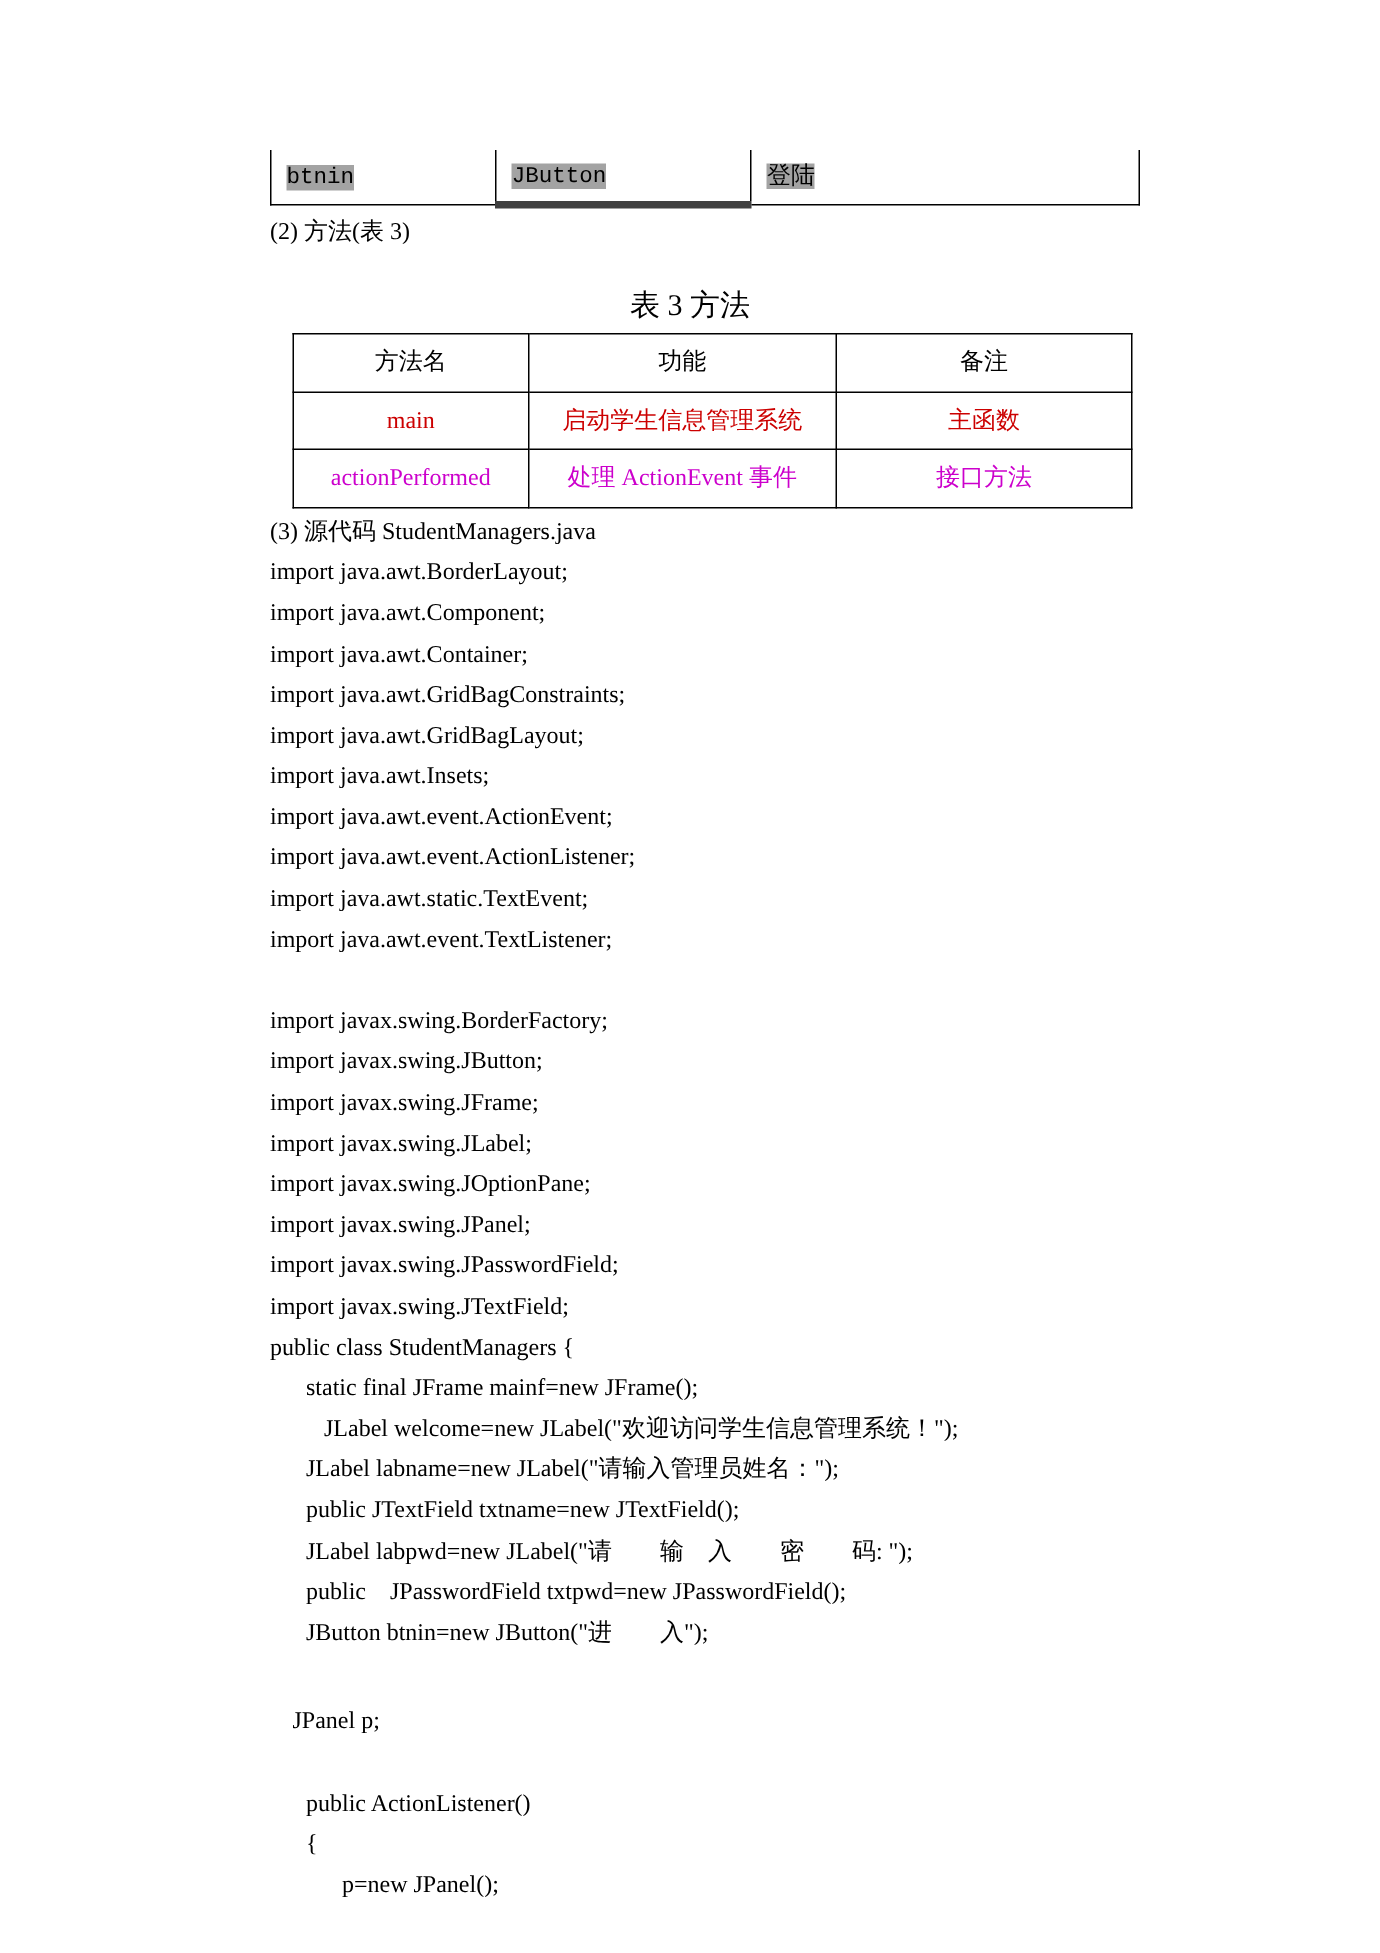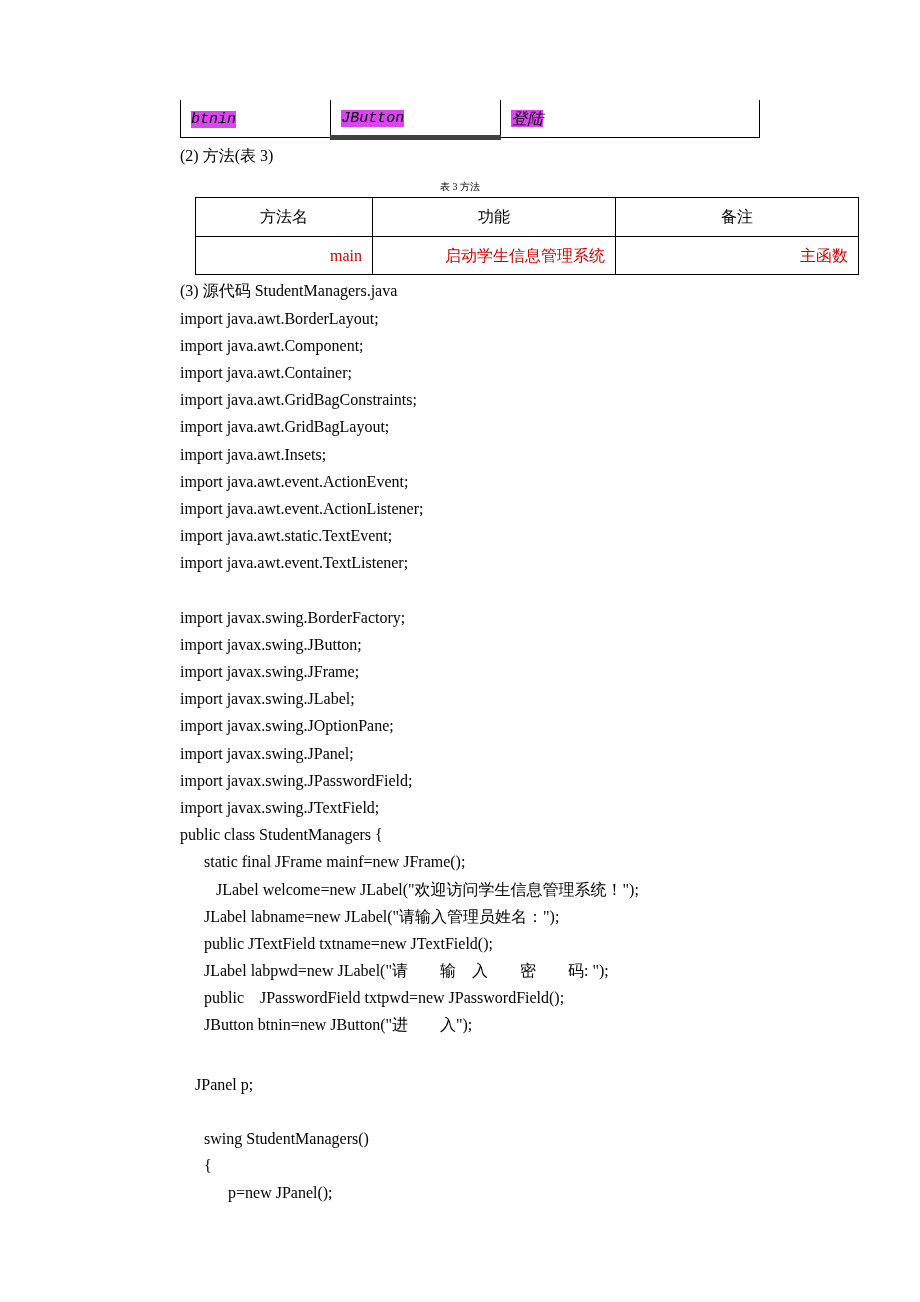--- a/index.html
+++ b/index.html
@@ -28,35 +28,35 @@
       width: 130px;
     }
     table.top-table td.col2 {
       width: 150px;
     }
     table.top-table td.col3 {
       width: 240px;
     }
     .red { color: #c00; }
     .blue { color: #06c; }
-    .yellow-bg { background: #d946ef; font-style: italic; }
+    .yellow-bg { background: #a3a3a3; }
     .mono { font-family: "Courier New", monospace; font-size: 15px; }
     .caption {
       text-align: center;
       margin-bottom: 2px;
-      font-size: 10px;
+      font-size: 20px;
     }
     table.method-table {
-      width: 664px;
+      width: 560px;
       margin-left: 15px;
     }
     table.method-table th, table.method-table td {
       border: 1px solid #000;
       padding: 6px 10px;
-      text-align: right;
+      text-align: center;
       font-weight: normal;
     }
     table.method-table th {
       text-align: center;
     }
     table.method-table .col-a { width: 140px; }
     table.method-table .col-b { width: 200px; }
     table.method-table .col-c { width: 200px; }
     .para {
       margin: 0;
@@ -97,20 +97,25 @@
       <tr>
     <th class="col-a">方法名</th>
     <th class="col-b">功能</th>
     <th class="col-c">备注</th>
   </tr>
   <tr>
     <td class="red">main</td>
     <td class="red">启动学生信息管理系统</td>
     <td class="red">主函数</td>
   </tr>
+  <tr>
+    <td class="magenta">actionPerformed</td>
+    <td class="magenta">处理 ActionEvent 事件</td>
+    <td class="magenta">接口方法</td>
+  </tr>
 </tbody>
   </table>
 
 <p class="para">(3)  源代码  StudentManagers.java</p>
 <p class="para">import java.awt.BorderLayout;</p>
 <p class="para">import java.awt.Component;</p>
 <p class="para">import java.awt.Container;</p>
 <p class="para">import java.awt.GridBagConstraints;</p>
 <p class="para">import java.awt.GridBagLayout;</p>
 <p class="para">import java.awt.Insets;</p>
@@ -130,15 +135,15 @@
 <p class="para">public class StudentManagers {</p>
 <p class="para indent1">static final JFrame mainf=new JFrame();</p>
 <p class="para indent2">JLabel welcome=new JLabel("欢迎访问学生信息管理系统！");</p>
 <p class="para indent1">JLabel labname=new JLabel("请输入管理员姓名：");</p>
 <p class="para indent1">public JTextField txtname=new JTextField();</p>
 <p class="para indent1 wide-space">JLabel labpwd=new JLabel("请  输 入  密  码: ");</p>
 <p class="para indent1">public JPasswordField txtpwd=new JPasswordField();</p>
 <p class="para indent1">JButton btnin=new JButton("进  入");</p>
 <p class="para indent15">JPanel p;</p>
 <p class="para">&nbsp;</p>
-<p class="para indent1">swing StudentManagers()</p>
+<p class="para indent1">public ActionListener()</p>
 <p class="para indent1">{</p>
 <p class="para indent3">p=new JPanel();</p>
 
 </body></html>

